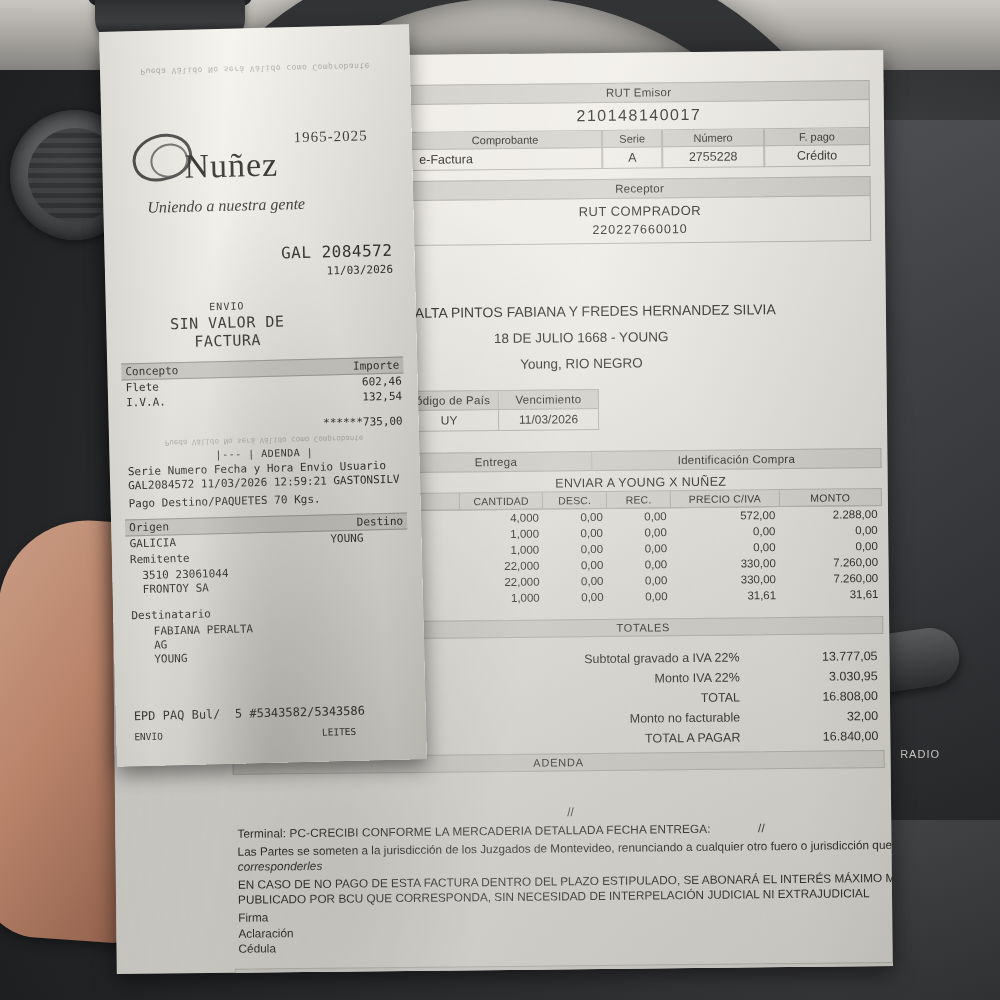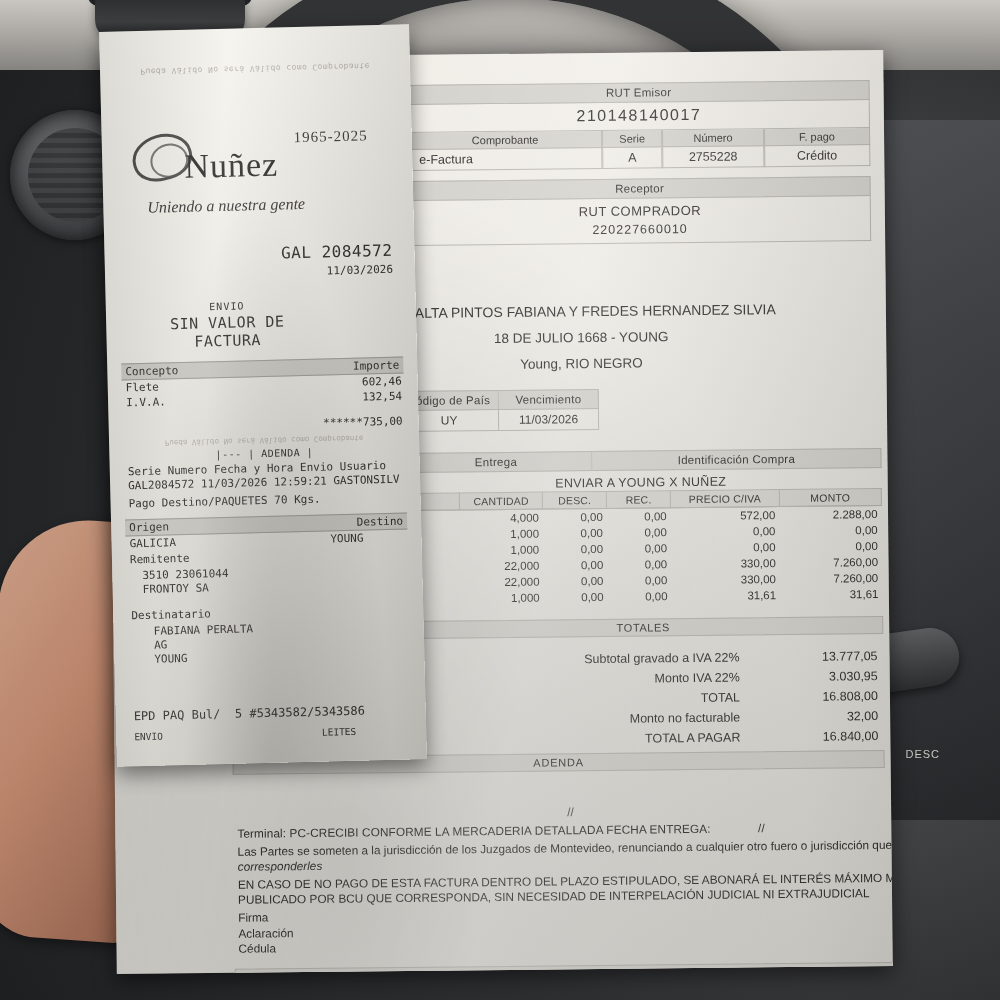--- a/index.html
+++ b/index.html
@@ -233,21 +233,21 @@
 <body>
 
 <div id="bg">
   <div class="bg-dark"></div>
   <div class="bg-top-light"></div>
   <div class="wheel"></div>
   <div class="dash-vent"></div>
   <div class="seat"></div>
   <div class="stalk"></div>
   <div class="stalk-label" style="right:150px; top:742px;">MEDIA</div>
-  <div class="stalk-label" style="right:60px; top:748px;">DESC</div>
+  <div class="stalk-label" style="right:60px; top:748px;">RADIO</div>
   <div class="cup-lid"></div>
   <div class="cup"></div>
 </div>
 
 <div class="hand"></div>
 
 <div class="invoice">
   <div class="inv-inner">
 
     <div class="rcol">

